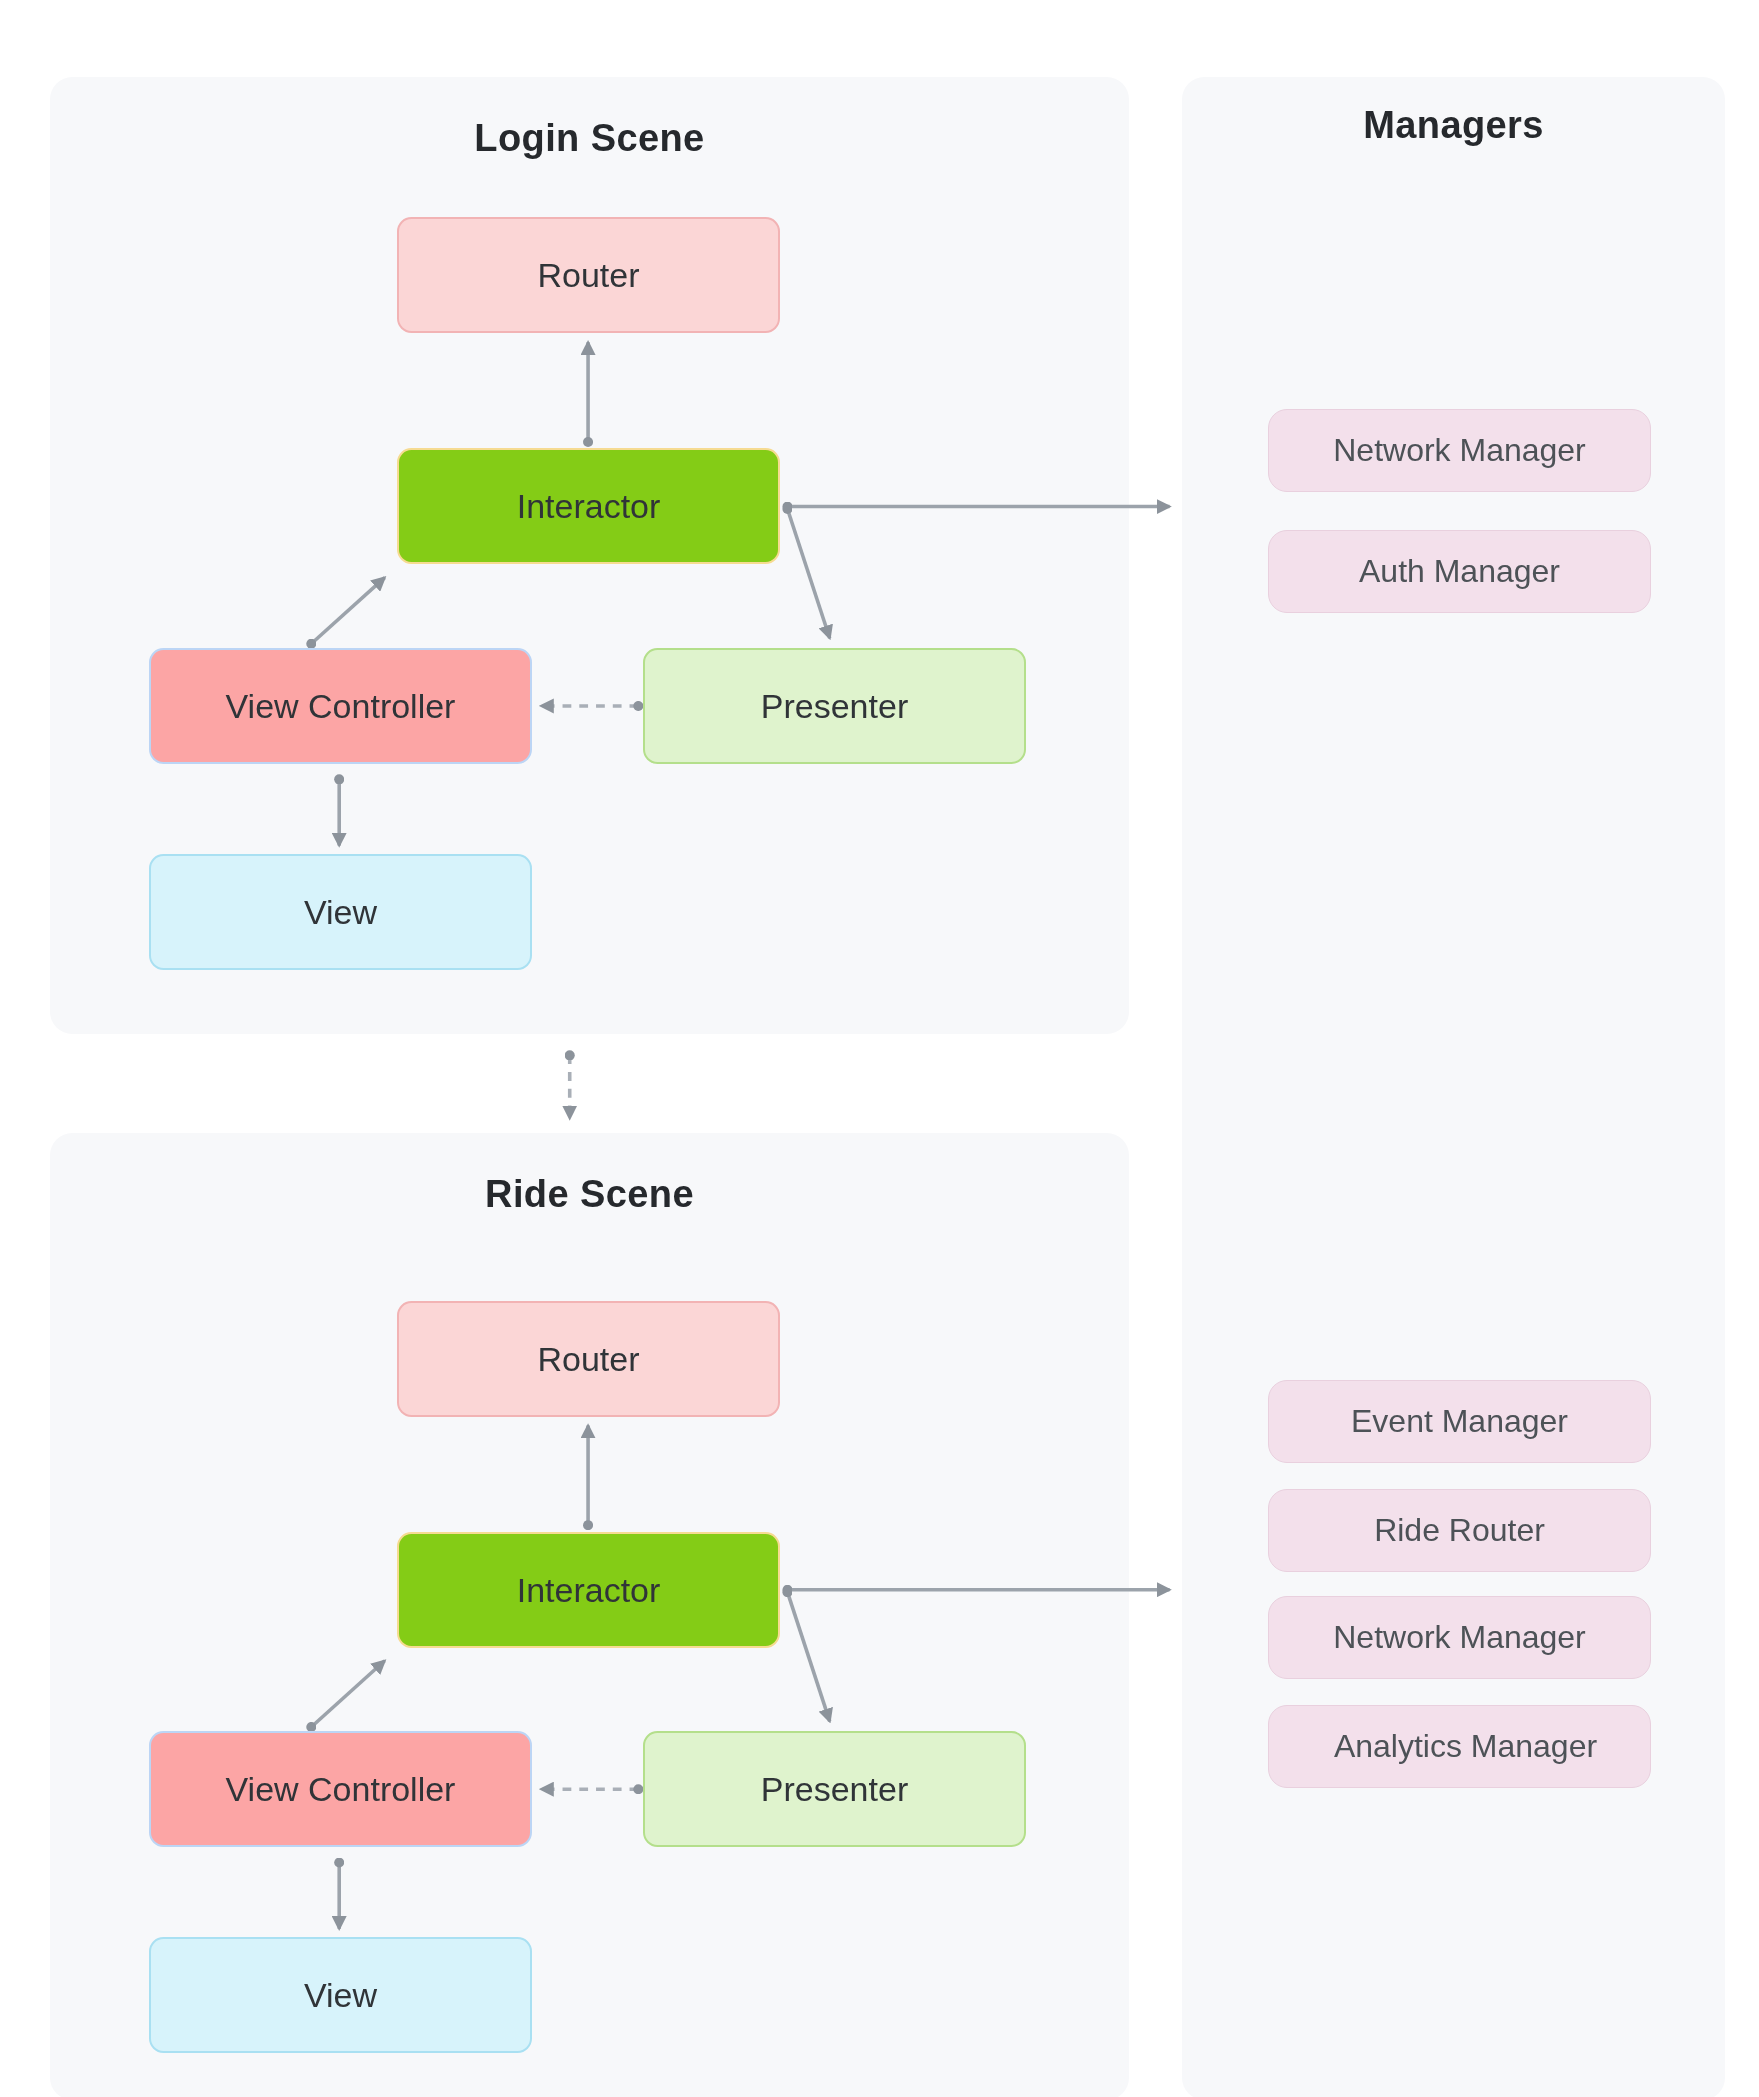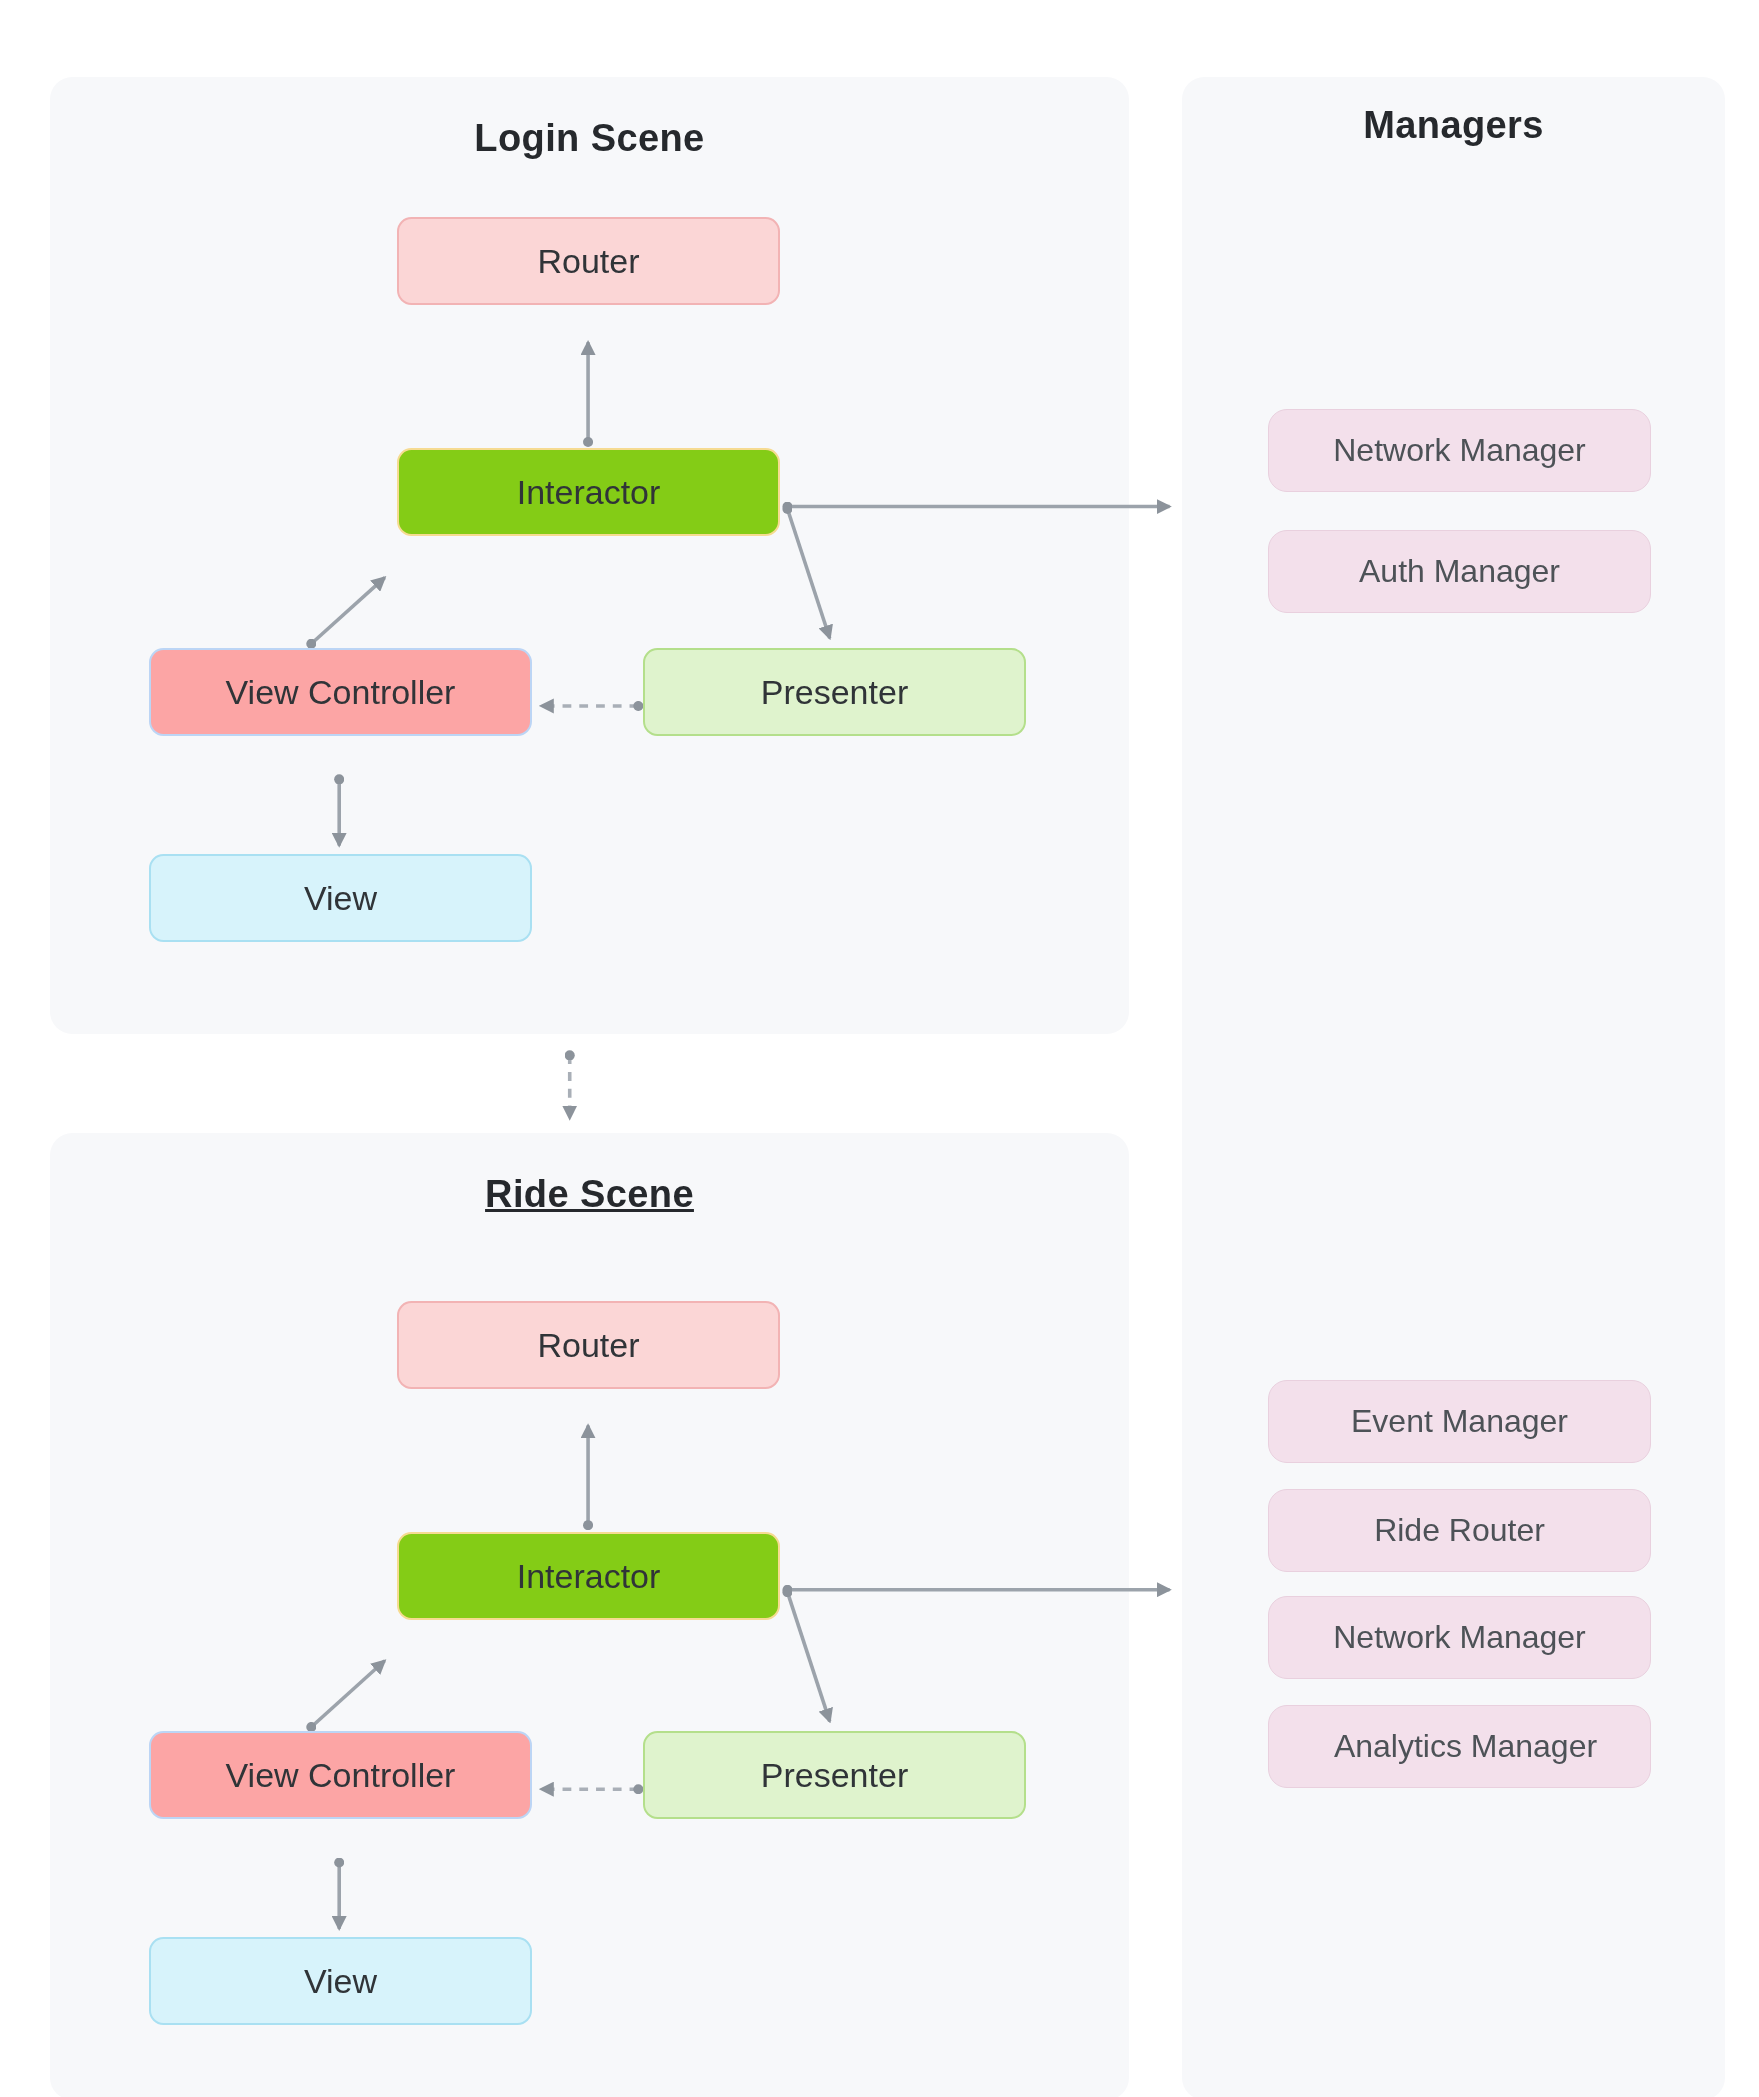--- a/index.html
+++ b/index.html
@@ -21,21 +21,21 @@
     position: absolute;
     text-align: center;
     font-size: 38px;
     font-weight: bold;
     color: #26292d;
     letter-spacing: 0.4px;
   }
   .box {
     position: absolute;
     width: 383px;
-    height: 88px;
+    height: 116px;
     border-radius: 14.4px;
     border: 2.4px solid;
     box-sizing: border-box;
     display: flex;
     align-items: center;
     justify-content: center;
     font-size: 34px;
     color: #303438;
   }
   .box.red    { background: #fbd6d6; border-color: #f2b3b4; }
@@ -69,21 +69,21 @@
 </head>
 <body>
 
 <div class="canvas">
 
   <div class="panel" style="left:50px; top:53px; width:1079px; height:957px;"></div>
   <div class="panel" style="left:50px; top:1109px; width:1079px; height:967px;"></div>
   <div class="panel" style="left:1182px; top:53px; width:543px; height:2023px;"></div>
 
   <div class="panel-title" style="left:50px; top:93px; width:1079px;">Login Scene</div>
-  <div class="panel-title" style="left:50px; top:1149px; width:1079px;text-decoration:underline;">Ride Scene</div>
+  <div class="panel-title" style="left:50px; top:1149px; width:1079px;">Ride Scene</div>
   <div class="panel-title" style="left:1182px; top:80px; width:543px;">Managers</div>
 
   <svg class="connectors" width="1760" height="2097" viewBox="0 0 2206 2629">
     <defs>
       <marker id="arrow" viewBox="0 0 10 10" refX="8.5" refY="5" markerWidth="4.2" markerHeight="4.2" orient="auto-start-reverse">
         <path d="M0,0 L10,5 L0,10 z" fill="#8c939b"></path>
       </marker>
       <marker id="dot" viewBox="0 0 10 10" refX="5" refY="5" markerWidth="2.8" markerHeight="2.8">
         <circle cx="5" cy="5" r="5" fill="#8c939b"></circle>
       </marker>

